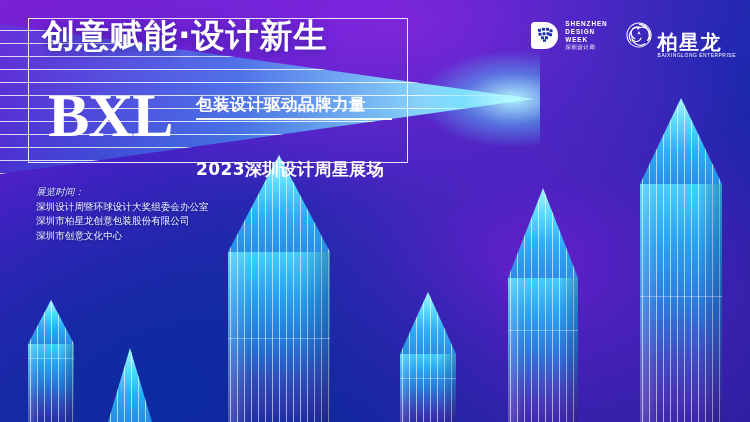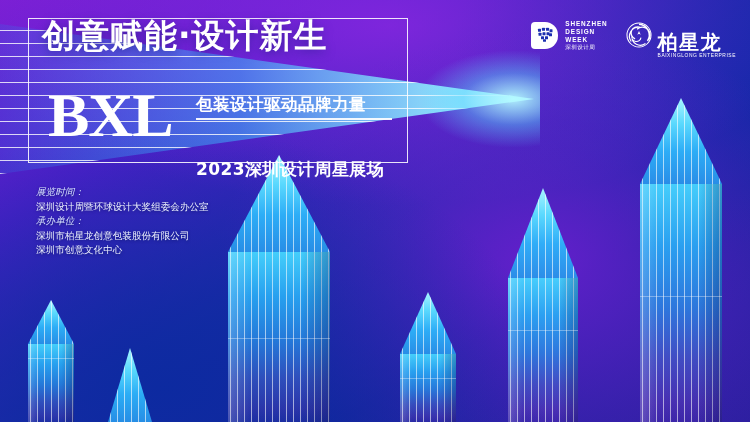--- a/index.html
+++ b/index.html
@@ -210,21 +210,20 @@
 
   <div class="sub1">包装设计驱动品牌力量</div>
 
   <div class="rule"></div>
 
   <div class="sub2">2023深圳设计周星展场</div>
 
   <div class="info">
       <div class="lbl">展览时间：</div>
       <div>深圳设计周暨环球设计大奖组委会办公室</div>
-      <div class="lbl">承办单位：</div>
       <div>深圳市柏星龙创意包装股份有限公司</div>
       <div>深圳市创意文化中心</div>
     </div>
 
   <div class="logos">
 
     <div class="sdw">
       <div class="sdw-mark">
         <svg class="sdw-heart" viewBox="0 0 34 30">
           <g fill="#1b2fb0">

